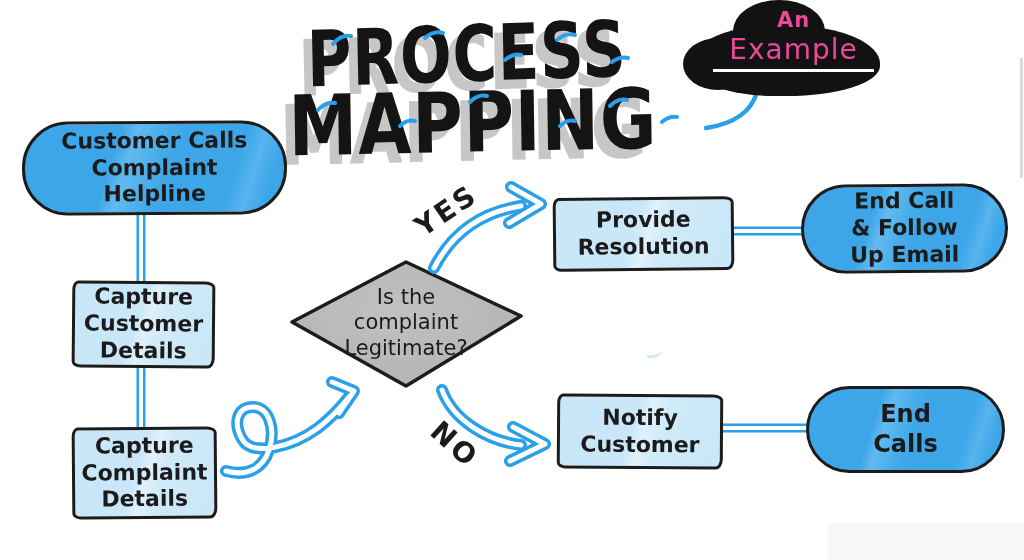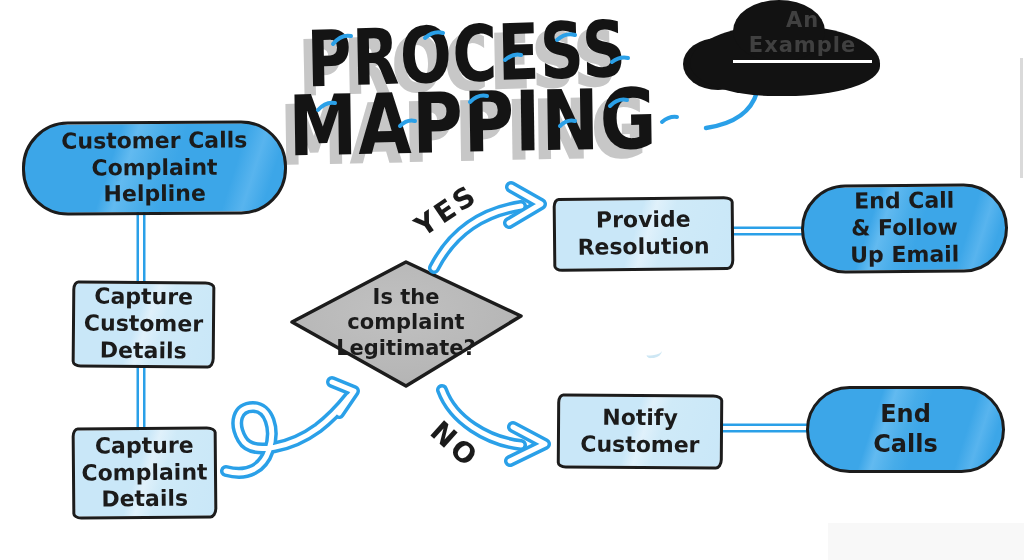--- a/index.html
+++ b/index.html
@@ -13,23 +13,23 @@
     letter-spacing:1px;white-space:nowrap;
     text-shadow:-11px 9px 0 #c7c7c7;
   }
   #title1{left:306px;top:14px;font-size:76px;transform:scale(0.80,1.02) rotate(-1.5deg);transform-origin:left top;}
   #title2{left:288px;top:78px;font-size:82px;transform:scale(0.84,1.02) rotate(-1deg);transform-origin:left top;}
   
   .cloud{position:absolute;left:683px;top:0;width:205px;height:108px;z-index:2;}
   .cloud .blob-main{position:absolute;left:7px;top:26px;width:190px;height:70px;background:#121212;border-radius:48% 52% 55% 50%/60% 60% 48% 52%;}
   .cloud .blob-bump{position:absolute;left:50px;top:0px;width:92px;height:62px;background:#121212;border-radius:50%;}
   .cloud .blob-side{position:absolute;left:0px;top:38px;width:70px;height:52px;background:#121212;border-radius:50%;}
-  .cloud-text{position:absolute;left:17px;top:8px;width:100%;text-align:center;color:#404040;z-index:3;}
+  .cloud-text{position:absolute;left:8px;top:8px;width:100%;text-align:center;color:#ec4899;z-index:3;}
   .cloud-an{display:block;font-size:21px;font-weight:600;letter-spacing:1px;}
-  .cloud-example{display:inline-block;font-size:21px;font-weight:700;letter-spacing:1px;
+  .cloud-example{display:inline-block;font-size:28px;font-weight:400;letter-spacing:1px;
     border-bottom:3px solid #ffffff;padding:1px 16px 3px 16px;text-align:right;}
   
   .node{
     position:absolute;z-index:4;display:flex;align-items:center;justify-content:center;
     text-align:center;white-space:pre-line;font-weight:700;line-height:1.22;
     border:3px solid #1c1c1c;box-sizing:border-box;
   }
   .pill{
     background:linear-gradient(108deg,#3ca6e8 0%,#3ca6e8 34%,#62baf0 40%,#47ace9 50%,#3ca6e8 57%,#3ca6e8 78%,#58b4ee 85%,#3ca6e8 92%);
     border-radius:46px;font-size:22px;
@@ -41,21 +41,21 @@
   #node-start{left:22px;top:121px;width:265px;height:94px;transform:rotate(-0.4deg);}
   #node-capture-customer{left:72px;top:281px;width:143px;height:87px;transform:rotate(0.5deg);}
   #node-capture-complaint{left:72px;top:427px;width:145px;height:92px;transform:rotate(-0.5deg);}
   #node-provide-resolution{left:553px;top:197px;width:181px;height:74px;transform:rotate(-0.6deg);}
   #node-notify-customer{left:557px;top:394px;width:166px;height:75px;transform:rotate(0.4deg);}
   #node-end-follow{left:801px;top:184px;width:207px;height:89px;transform:rotate(-0.5deg);}
   #node-end-call{left:806px;top:386px;width:199px;height:87px;font-size:24px;}
   #decision-label{
     position:absolute;z-index:4;left:327px;top:283px;width:158px;height:80px;
     display:flex;align-items:center;justify-content:center;text-align:center;
-    white-space:pre-line;font-weight:700;font-size:21px;line-height:1.2;
+    white-space:pre-line;font-weight:400;font-size:21px;line-height:1.2;
   }
   
   .edge-label{position:absolute;z-index:4;font-weight:600;font-size:28px;letter-spacing:3px;color:#1b1b1b;}
   #label-yes{left:412px;top:194px;transform:rotate(-34deg);}
   #label-no{left:428px;top:428px;transform:rotate(42deg);}
   
   #wires{position:absolute;left:0;top:0;z-index:1;}
   #deco{position:absolute;left:0;top:0;z-index:5;pointer-events:none;}
   
   #shadow-br{position:absolute;left:828px;top:523px;width:196px;height:37px;background:#f8f8f8;z-index:0;}

